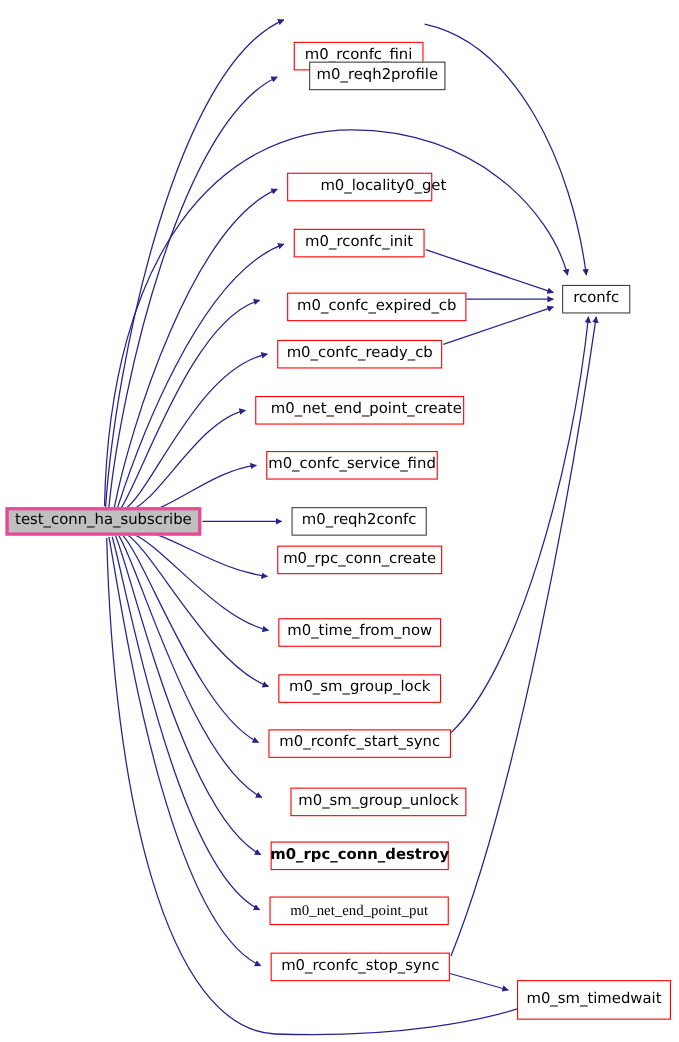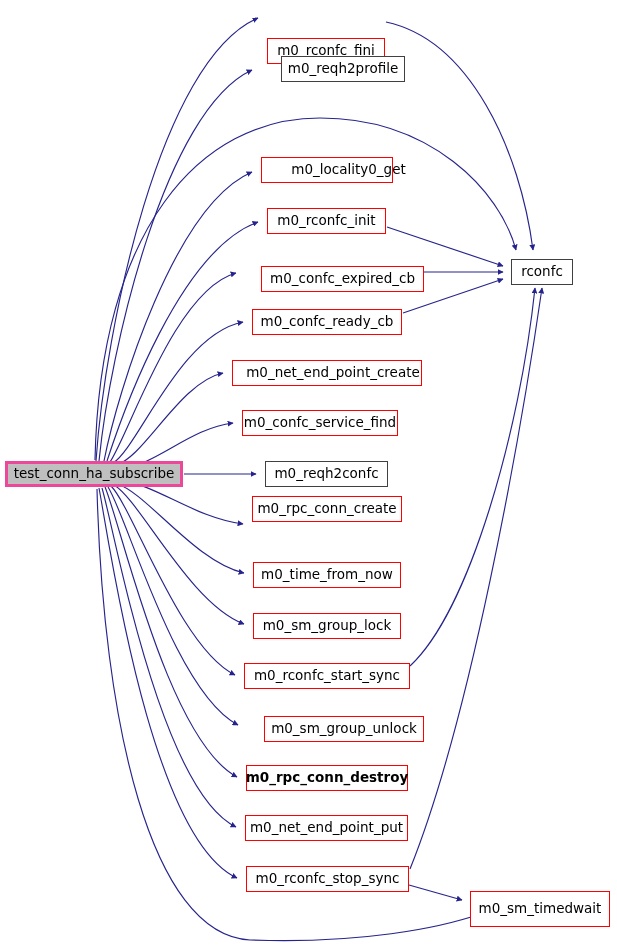--- a/index.html
+++ b/index.html
@@ -112,21 +112,21 @@
   </div>
   <div class="node" style="left:244px;top:663px;width:166px;height:26px;">
     <span>m0_rconfc_start_sync</span>
   </div>
   <div class="node" style="left:247px;top:716px;width:160px;height:26px;margin-left:17px;">
     <span>m0_sm_group_unlock</span>
   </div>
   <div class="node" style="left:246px;top:765px;width:162px;height:26px;font-weight:bold;">
     <span>m0_rpc_conn_destroy</span>
   </div>
-  <div class="node" style="left:245px;top:815px;width:163px;height:26px;">
+  <div class="node" style="left:245px;top:815px;width:163px;height:26px;font-family:Liberation Serif, serif;">
     <span>m0_net_end_point_put</span>
   </div>
   <div class="node" style="left:246px;top:866px;width:163px;height:26px;">
     <span>m0_rconfc_stop_sync</span>
   </div>
   <div class="node black" style="left:511px;top:259px;width:62px;height:26px;">
     <span>rconfc</span>
   </div>
   <div class="node" style="left:470px;top:891px;width:140px;height:36px;">
     <span>m0_sm_timedwait</span>

